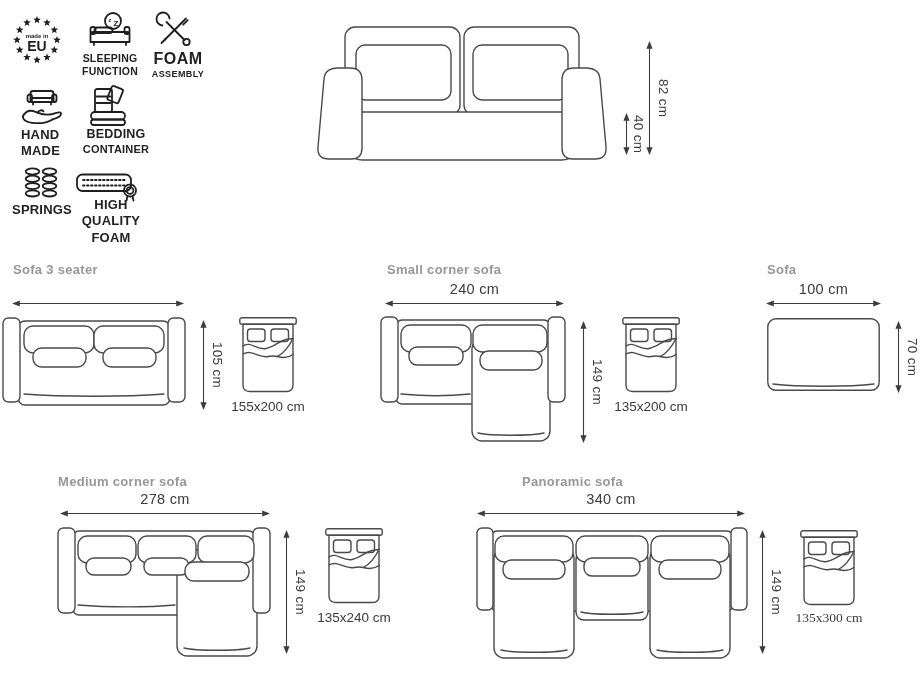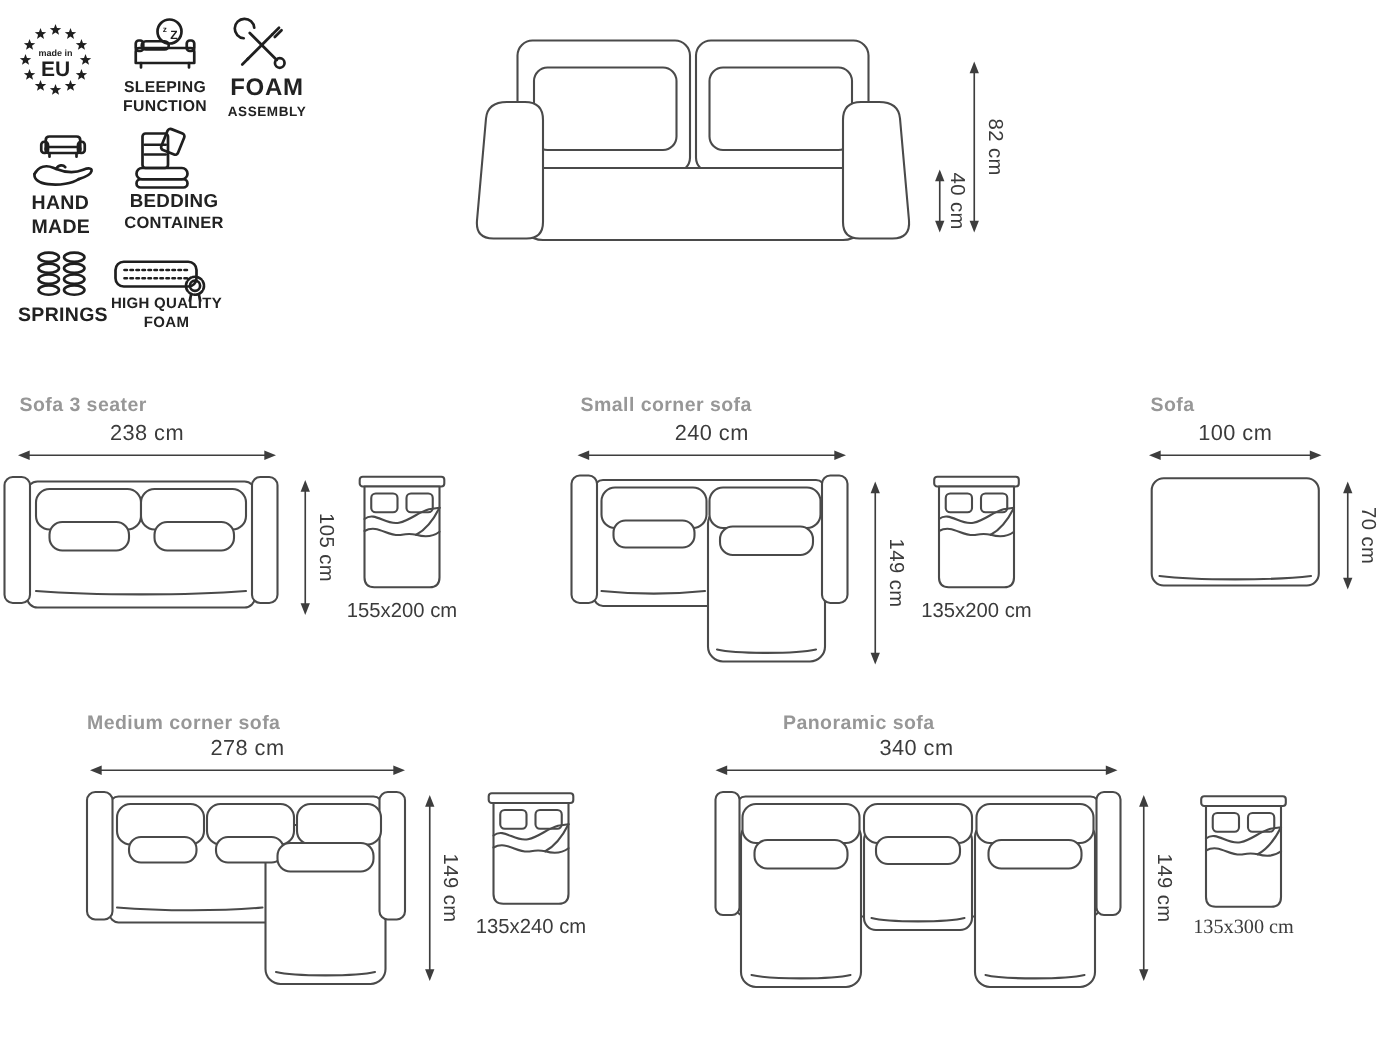--- a/index.html
+++ b/index.html
@@ -124,21 +124,21 @@
     </div>
 
     <svg style="left:76px;top:171px" width="64" height="30" viewBox="0 0 64 30">
       <rect class="ic" x="1" y="3.5" width="54" height="16.5" rx="5.5" stroke-width="1.7" fill="#fff"></rect>
       <path class="ic" d="M7 9 H49" stroke-width="1.5" stroke-dasharray="1.6 2.4"></path>
       <path class="ic" d="M7 14.5 H49" stroke-width="1.5" stroke-dasharray="1.6 2.4"></path>
       <circle class="ic" cx="54" cy="19.5" r="6" stroke-width="1.5" stroke-dasharray="2.4 1.4" fill="#fff"></circle>
       <circle class="ic" cx="54" cy="19.5" r="3.4" stroke-width="1.4"></circle>
       <path class="ic" d="M51.5 25 L50.5 29.5 M56.5 25 L57.5 29.5" stroke-width="1.8"></path>
     </svg>
-    <div class="feat-label" style="left:70px;top:197px;width:82px;font-size:10px;">
+    <div class="feat-label" style="left:70px;top:197px;width:82px;font-size:13px;">
       <span>HIGH QUALITY</span>
         <span>FOAM</span>
     </div>
   </div>
 
   <svg style="left:312px;top:22px" width="300" height="140" viewBox="0 0 300 140">
     <rect class="fl" x="33" y="5" width="115" height="88" rx="10"></rect>
     <rect class="fl" x="152" y="5" width="115" height="88" rx="10"></rect>
     <rect class="fl" x="44" y="23" width="95" height="55" rx="9"></rect>
     <rect class="fl" x="161" y="23" width="95" height="55" rx="9"></rect>
@@ -155,21 +155,20 @@
   <div class="dim-v" style="left:654px;top:41px;height:114px;">82 cm</div>
 
   <svg style="left:621px;top:113px" width="11" height="42" viewBox="0 0 11 42">
     <line class="dm" x1="5.5" y1="2" x2="5.5" y2="40"></line>
     <polygon class="dmf" points="5.5,0 2.4,7.8 8.6,7.8"></polygon>
     <polygon class="dmf" points="5.5,42 2.4,34.2 8.6,34.2"></polygon>
   </svg>
   <div class="dim-v" style="left:629px;top:111px;height:46px;">40 cm</div>
 
   <div class="sec-title" style="left:13px;top:262px;">Sofa 3 seater</div>
-  <div class="dim-h" style="left:12px;top:281px;width:172px;">238 cm</div>
   <svg style="left:12px;top:298px" width="172" height="11" viewBox="0 0 172 11">
     <line class="dm" x1="2" y1="5.5" x2="170" y2="5.5"></line>
     <polygon class="dmf" points="0,5.5 7.8,2.4 7.8,8.6"></polygon>
     <polygon class="dmf" points="172,5.5 164.2,2.4 164.2,8.6"></polygon>
   </svg>
   <svg style="left:2px;top:317px" width="184" height="92" viewBox="0 0 184 92">
     <rect class="fl" x="16" y="4" width="152" height="84" rx="7"></rect>
     <path class="ln" d="M22 77 C60 80 124 80 162 77"></path>
     <rect class="fl" x="1" y="1" width="17" height="84" rx="5.5"></rect>
     <rect class="fl" x="166" y="1" width="17" height="84" rx="5.5"></rect>

